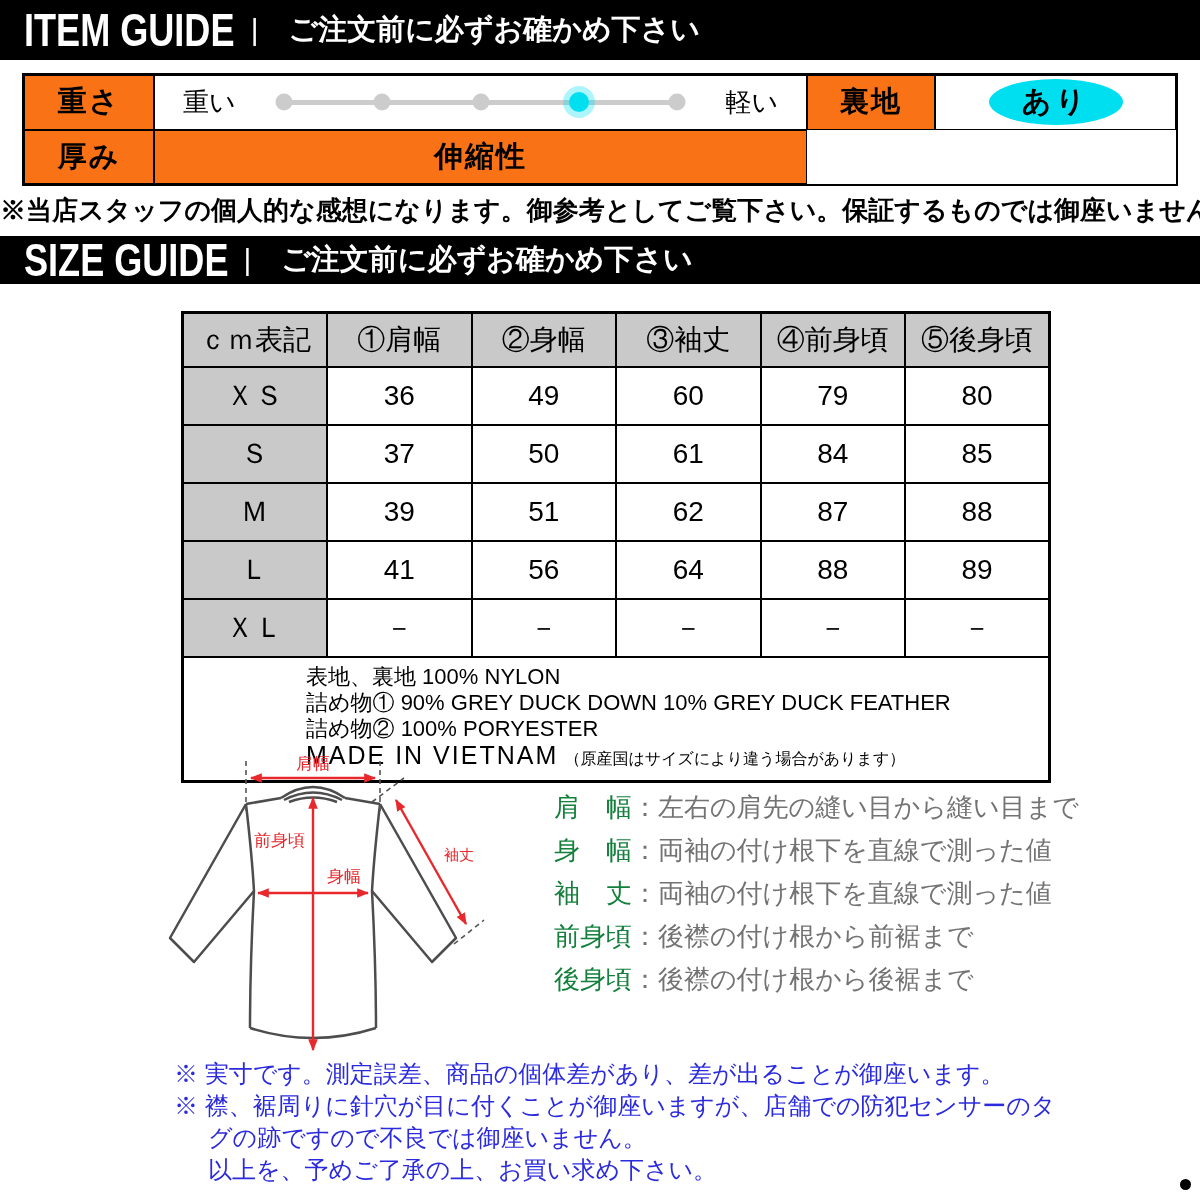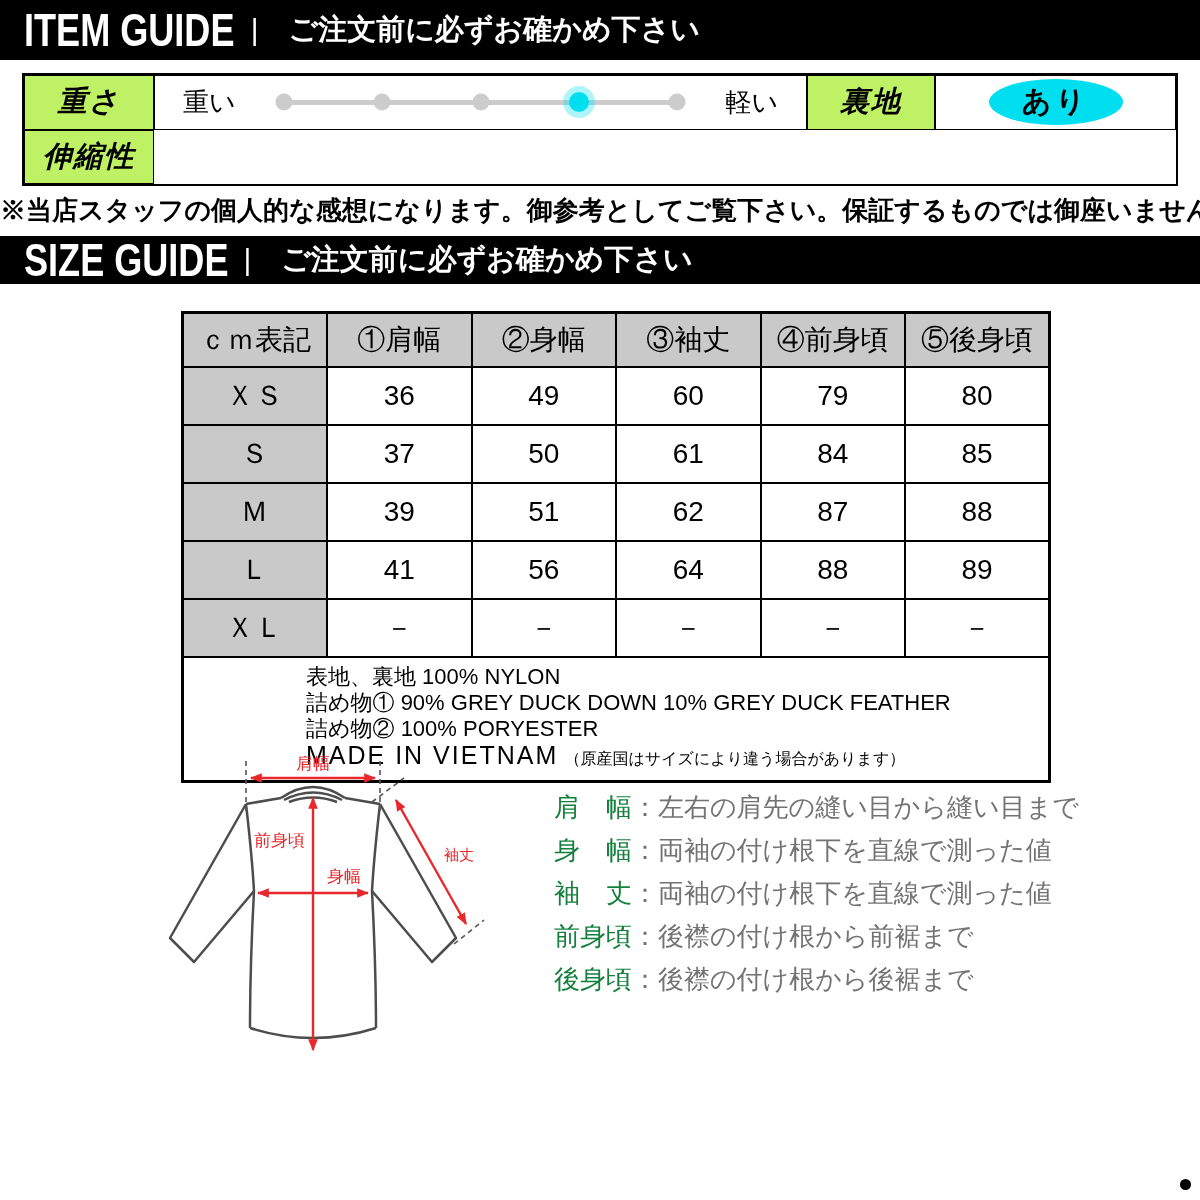--- a/index.html
+++ b/index.html
@@ -10,21 +10,21 @@
   .guide-bar{position:absolute;left:0;width:1200px;background:#000;color:#fff;display:flex;align-items:center;}
   #item-bar{top:0;height:60px;}
   #size-bar{top:236px;height:48px;}
   .bar-title{font-weight:bold;font-size:44px;letter-spacing:0px;margin-left:24px;white-space:nowrap;transform:scale(0.82,1.05);transform-origin:left center;}
   .bar-sep{font-size:30px;font-weight:normal;margin:0 4px 0 -30px;}
   .bar-sub{font-size:29px;font-weight:bold;margin-left:26px;white-space:nowrap;}
 
   
   #item-table{position:absolute;top:73px;left:22px;width:1156px;height:113px;border:2px solid #000;box-sizing:border-box;display:grid;grid-template-columns:130px 653px 128px 1fr;grid-template-rows:1fr 1fr;background:#fff;}
   .it-cell{border:1px solid #000;display:flex;align-items:center;justify-content:center;box-sizing:border-box;overflow:hidden;}
-  .it-label{background:#bef264;font-size:29px;font-weight:bold;letter-spacing:2px;font-style:italic;}
+  .it-label{background:#f97316;font-size:29px;font-weight:bold;letter-spacing:2px;}
   .it-slider{justify-content:flex-start;padding:0 28px;}
   .sl-end{font-size:26px;white-space:nowrap;}
   .sl-track{flex:1;position:relative;height:100%;margin:0 48px;}
   .sl-line{position:absolute;left:0;right:0;top:50%;height:5px;margin-top:-2px;background:#ccc;border-radius:3px;}
   .dot{position:absolute;top:50%;width:17px;height:17px;border-radius:50%;background:#ccc;transform:translate(-50%,-50%);}
   .sl-dots .dot:nth-child(1){left:0%;}
   .sl-dots .dot:nth-child(2){left:25%;}
   .sl-dots .dot:nth-child(3){left:50%;}
   .sl-dots .dot:nth-child(4){left:75%;}
   .sl-dots .dot:nth-child(5){left:100%;}
@@ -86,20 +86,21 @@
           <span class="dot"></span>
         </span>
       </span>
       <span class="sl-end">軽い</span>
     </div>
     <div class="it-cell it-label">裏地</div>
     <div class="it-cell">
       <span class="badge">あり</span>
     </div>
 
+    <div class="it-cell it-label">厚み</div>
     <div class="it-cell it-label">伸縮性</div>
   </div>
 
   <div id="staff-note">※当店スタッフの個人的な感想になります。御参考としてご覧下さい。保証するものでは御座いません。</div>
 
   <div class="guide-bar" id="size-bar">
     <span class="bar-title">SIZE GUIDE</span>
     <span class="bar-sep">|</span>
     <span class="bar-sub">ご注文前に必ずお確かめ下さい</span>
   </div>
@@ -229,15 +230,21 @@
     <div class="legend-line">
       <span class="legend-term">前身頃</span>
       <span class="legend-desc">：後襟の付け根から前裾まで</span>
     </div>
     <div class="legend-line">
       <span class="legend-term">後身頃</span>
       <span class="legend-desc">：後襟の付け根から後裾まで</span>
     </div>
   </div>
 
+  <div id="bottom-notes">
+    <div class="note-line">※ 実寸です。測定誤差、商品の個体差があり、差が出ることが御座います。</div>
+    <div class="note-line">※ 襟、裾周りに針穴が目に付くことが御座いますが、店舗での防犯センサーのタ</div>
+    <div class="note-line indent">グの跡ですので不良では御座いません。</div>
+    <div class="note-line indent">以上を、予めご了承の上、お買い求め下さい。</div>
+  </div>
 
   <div id="corner-dot"></div>
 </div>
 
 </body></html>

